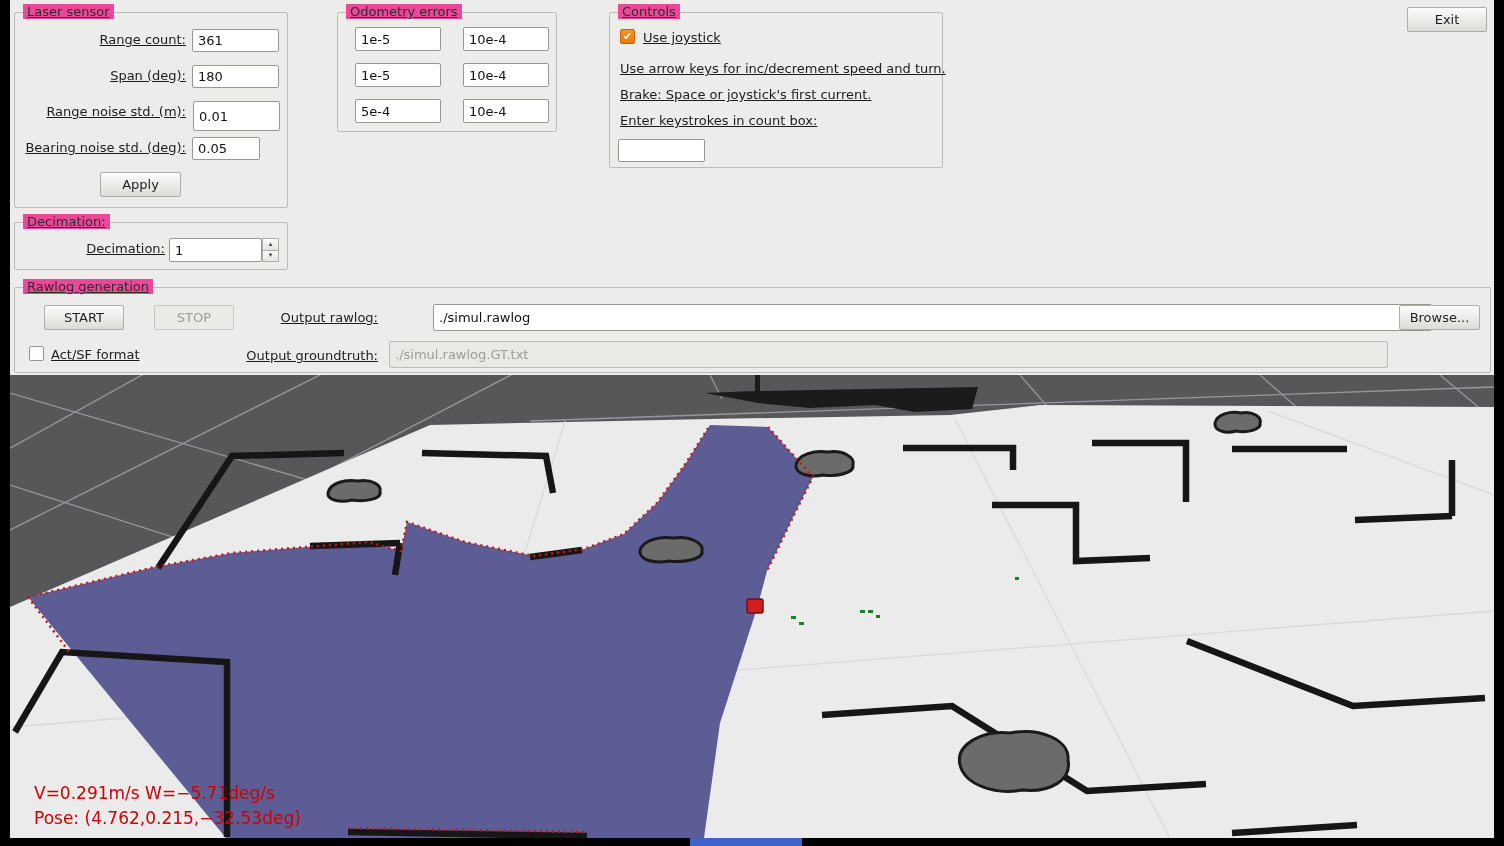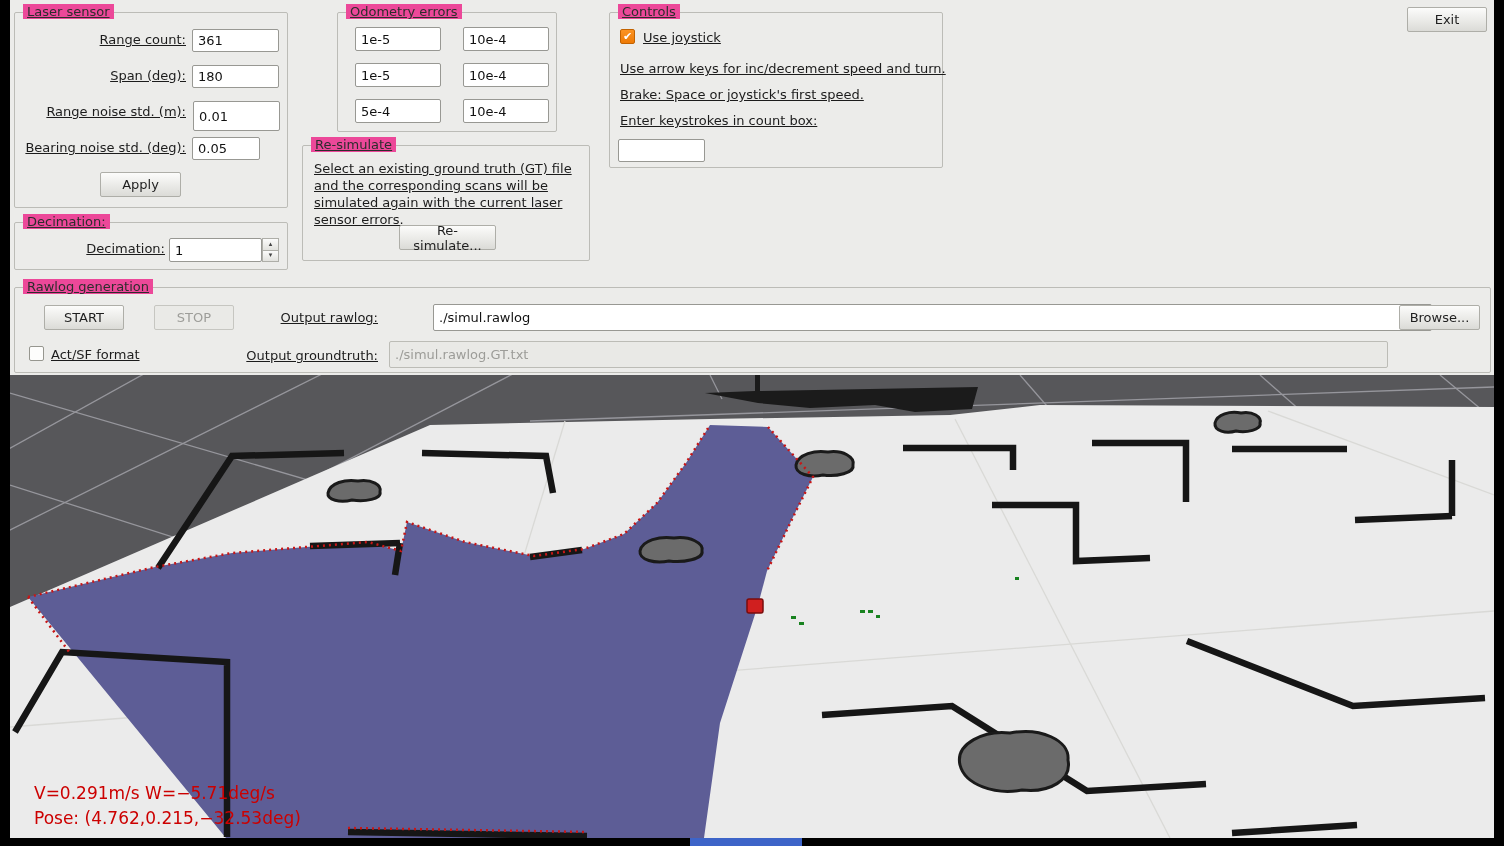--- a/index.html
+++ b/index.html
@@ -78,34 +78,29 @@
     <div class="group" style="left:327px;top:12px;width:220px;height:120px">
       <span class="group-title">Odometry errors</span>
       <input class="tinput" style="left: 17px; top: 14px; width: 86px; height: 24px;" value="1e-5">
       <input class="tinput" style="left: 125px; top: 14px; width: 86px; height: 24px;" value="10e-4">
       <input class="tinput" style="left: 17px; top: 50px; width: 86px; height: 24px;" value="1e-5">
       <input class="tinput" style="left: 125px; top: 50px; width: 86px; height: 24px;" value="10e-4">
       <input class="tinput" style="left: 17px; top: 86px; width: 86px; height: 24px;" value="5e-4">
       <input class="tinput" style="left: 125px; top: 86px; width: 86px; height: 24px;" value="10e-4">
     </div>
 
-    <div class="group" style="left:292px;top:145px;width:288px;height:116px">
-      <span class="group-title">Re-simulate</span>
-      <div class="lbl" style="left:11px;top:14px;width:268px;white-space:normal;line-height:17px">Select an existing ground truth (GT) file and the corresponding scans will be simulated again with the current laser sensor errors.</div>
-      <button class="btn" style="left:96px;top:79px;width:97px;height:25px">Re-simulate...</button>
-    </div>
 
     <div class="group" style="left:599px;top:12px;width:334px;height:156px">
       <span class="group-title">Controls</span>
       <span class="checkbox checked" style="left:10px;top:16px">
         <span>✔</span>
       </span>
       <span class="lbl" style="left:33px;top:17px">Use joystick</span>
       <span class="lbl" style="left:10px;top:48px">Use arrow keys for inc/decrement speed and turn.</span>
-      <span class="lbl" style="left:10px;top:74px">Brake: Space or joystick's first speed.</span>
+      <span class="lbl" style="left:10px;top:74px">Brake: Space or joystick's first current.</span>
       <span class="lbl" style="left:10px;top:100px">Enter keystrokes in count box:</span>
       <input class="tinput" style="left: 8px; top: 126px; width: 87px; height: 23px;" value="">
     </div>
 
     <button class="btn" style="left:1397px;top:7px;width:80px;height:25px">Exit</button>
 
     <div class="group" style="left:4px;top:287px;width:1477px;height:86px">
       <span class="group-title">Rawlog generation</span>
       <button class="btn" style="left:29px;top:17px;width:80px;height:25px">START</button>
       <button class="btn disabled" style="left:139px;top:17px;width:80px;height:25px">STOP</button>

